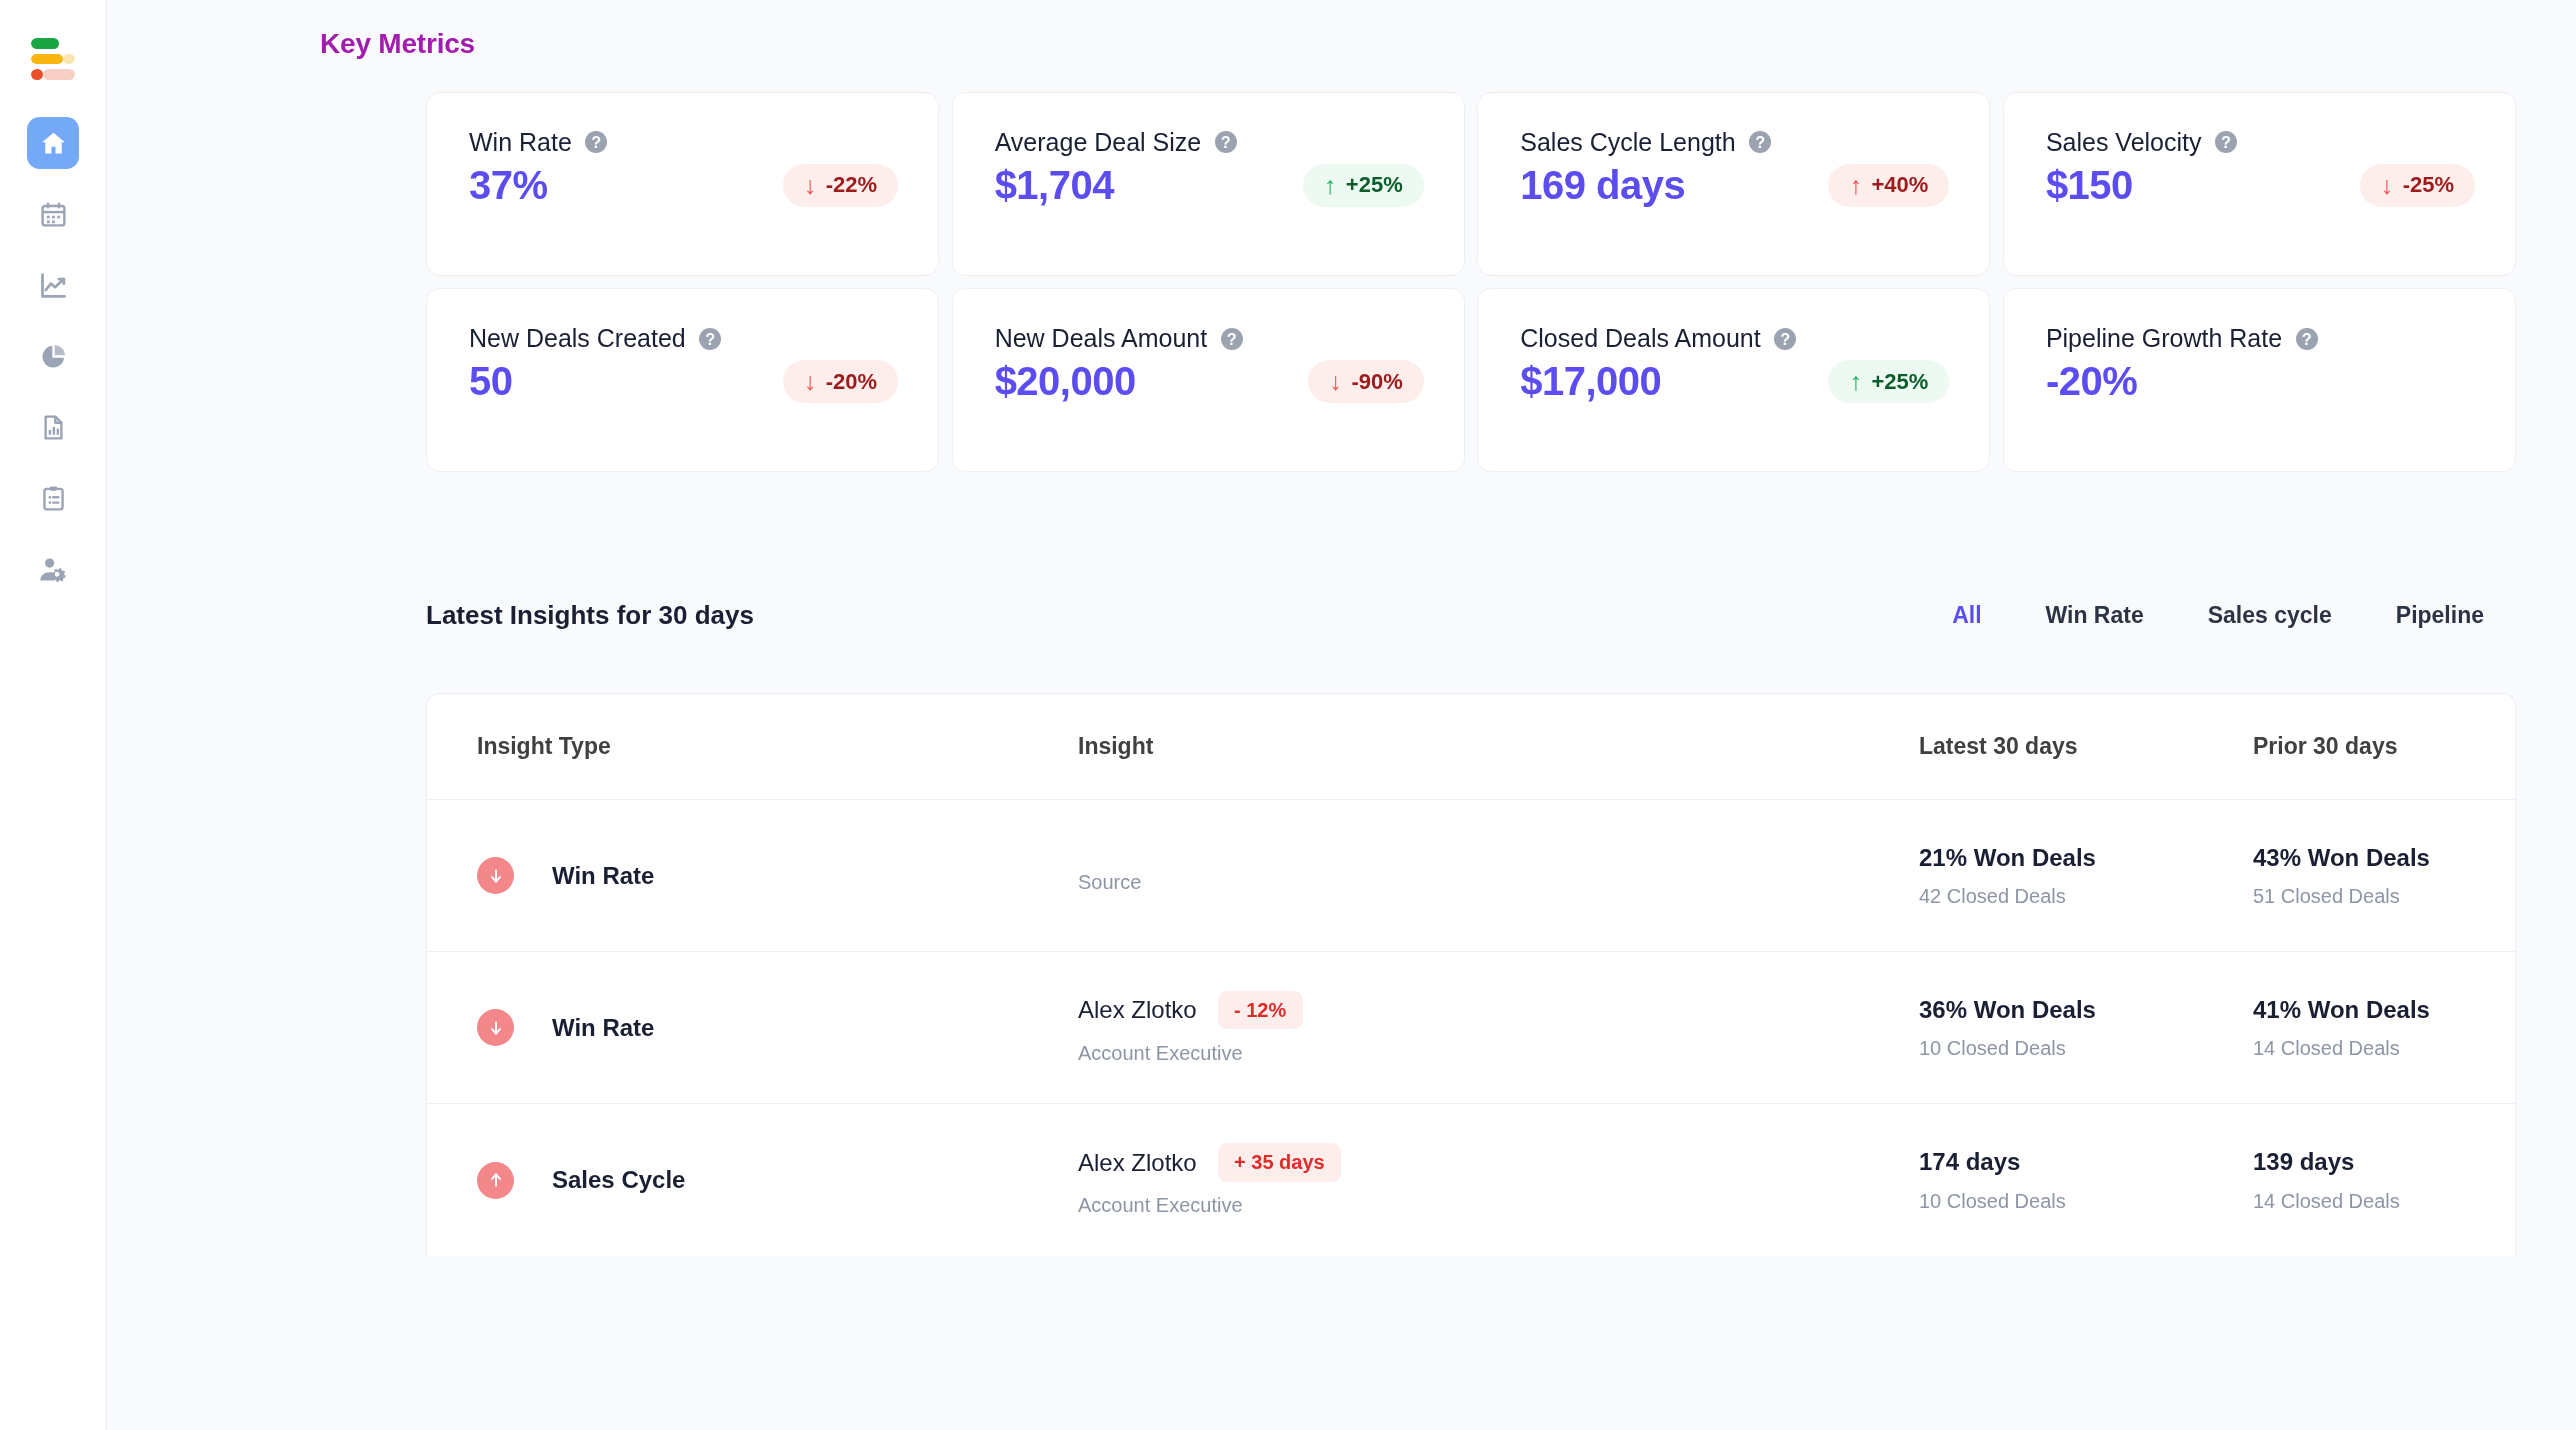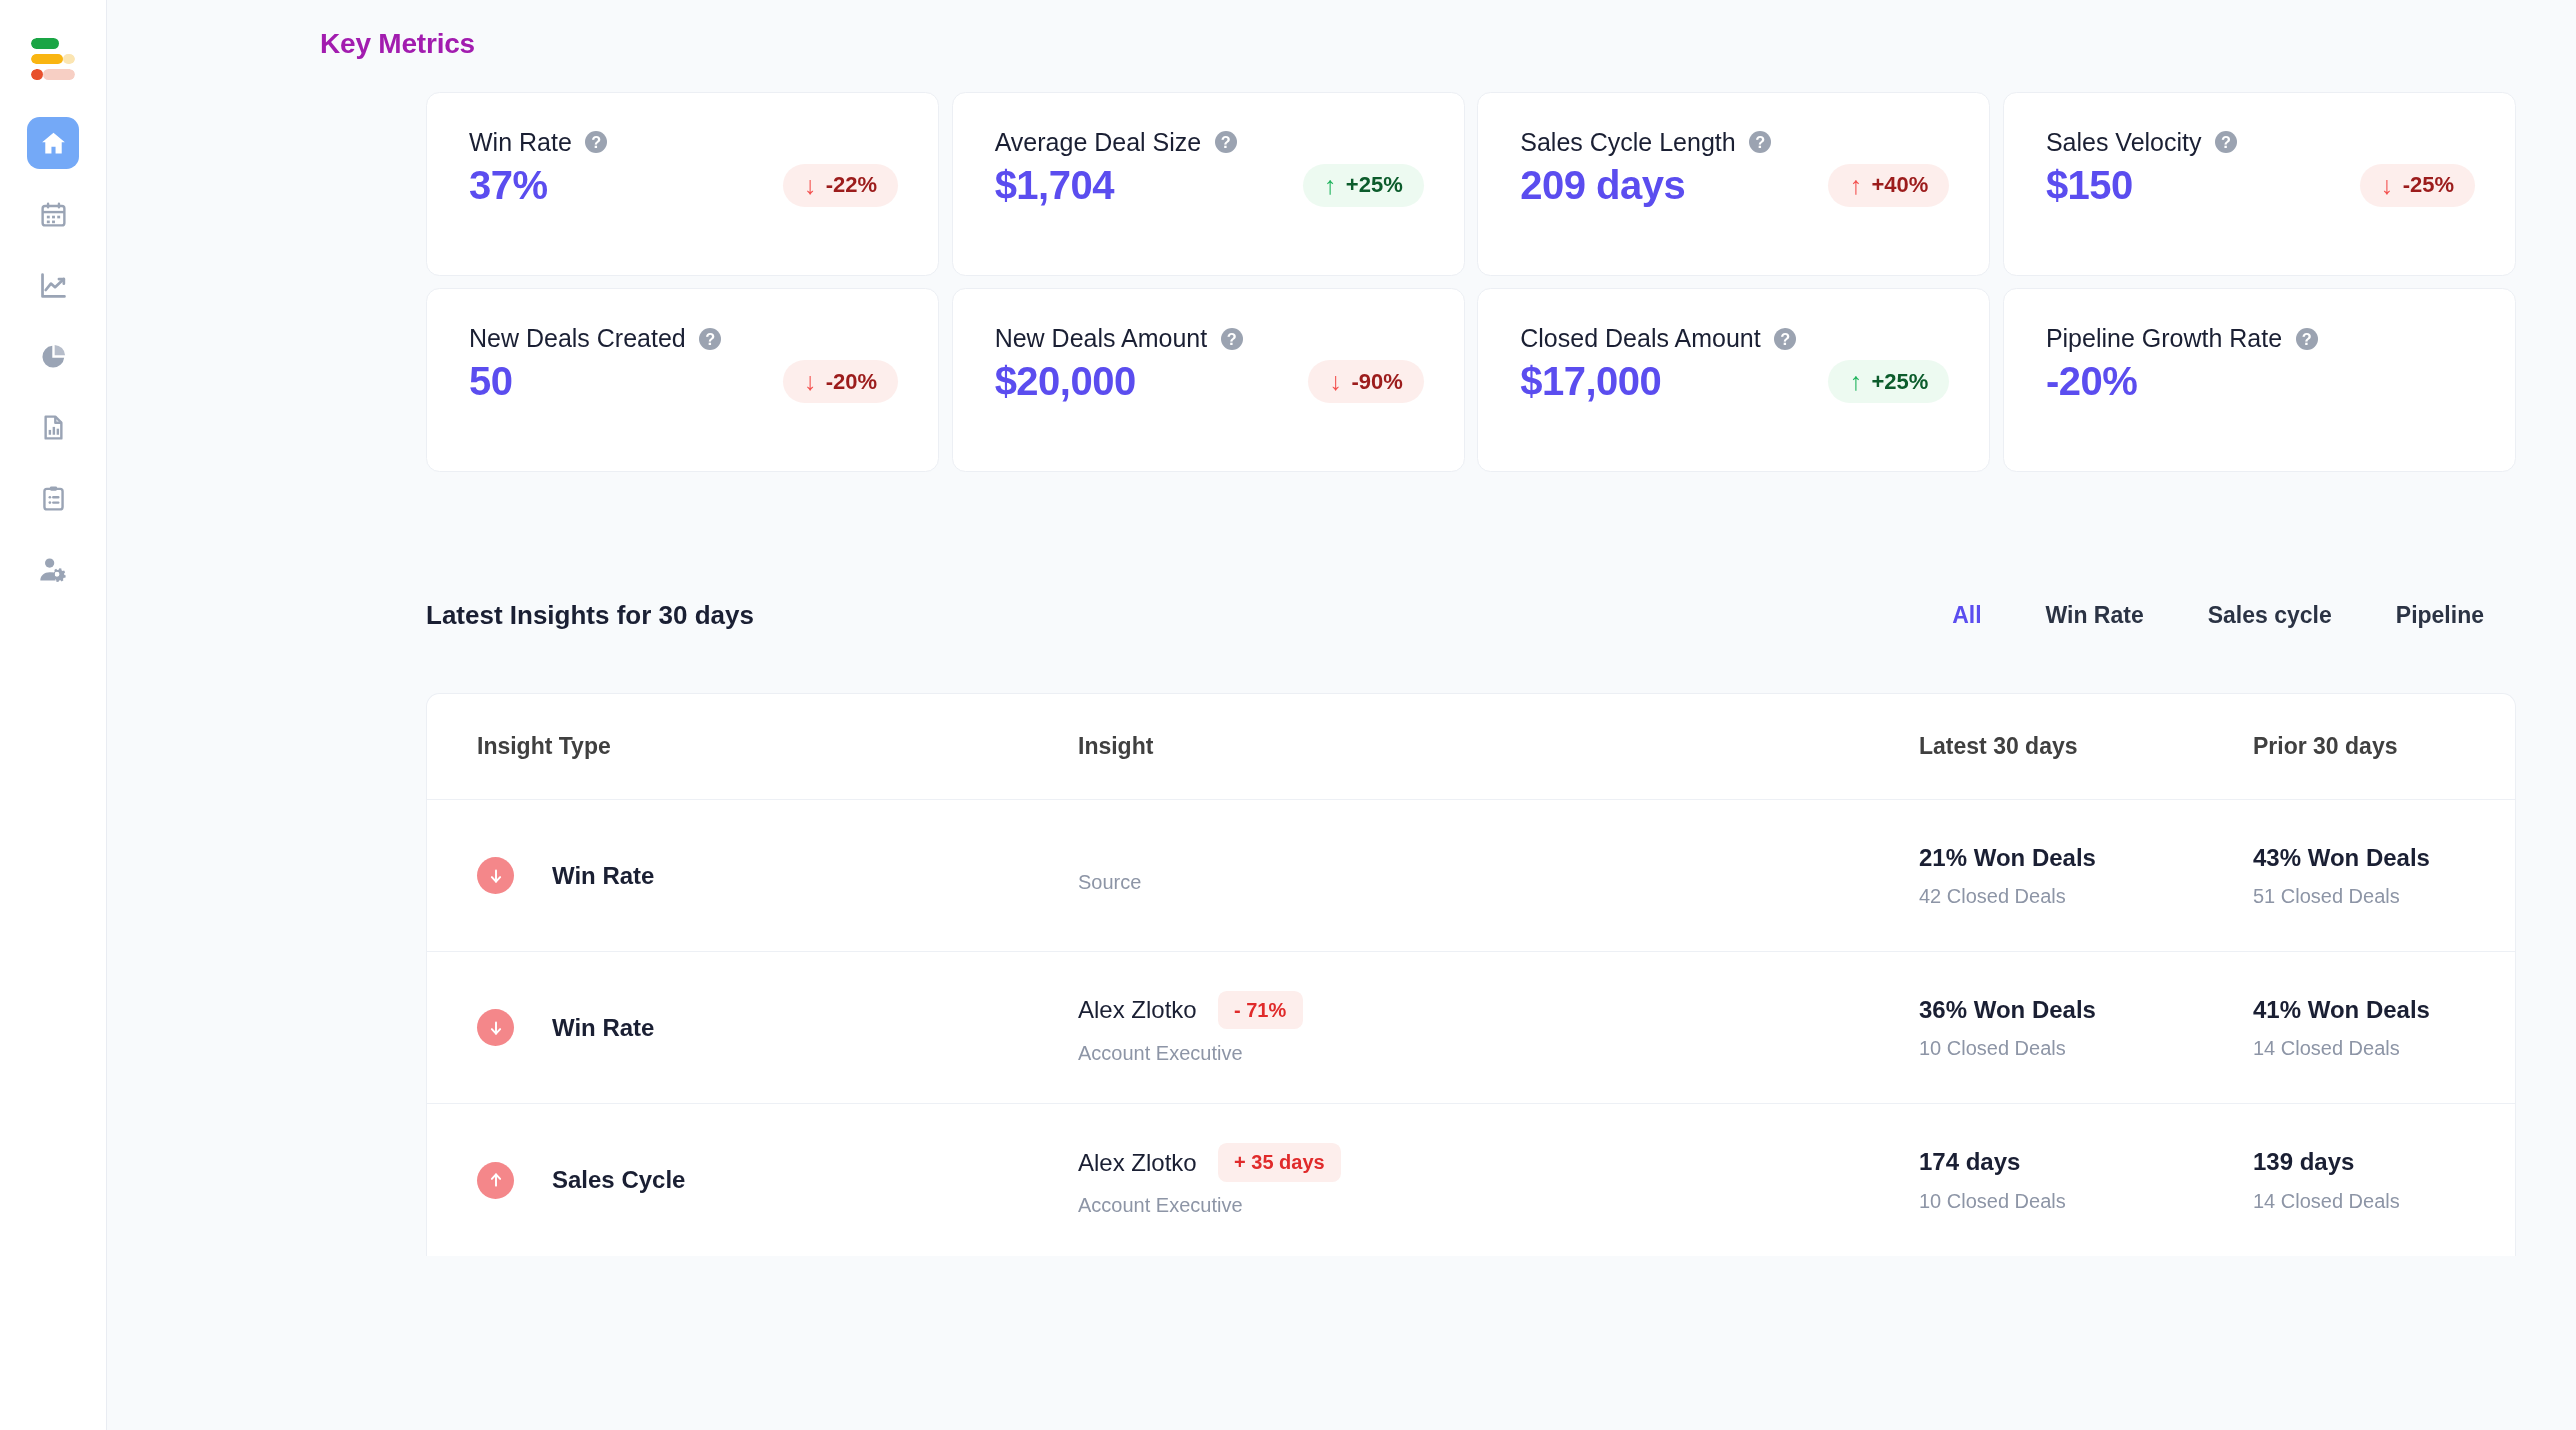--- a/index.html
+++ b/index.html
@@ -328,21 +328,21 @@
           </span>
         </div>
       </div>
 
       <div class="card">
         <div class="card-head">
           <span class="card-title">Sales Cycle Length</span>
           <span class="help-icon">?</span>
         </div>
         <div class="card-body">
-          <span class="card-value">209 days</span>
+          <span class="card-value">169 days</span>
           <span class="badge neg">
             <span class="arr">↑</span>
             <span>+40%</span>
           </span>
         </div>
       </div>
 
       <div class="card">
         <div class="card-head">
           <span class="card-title">Sales Velocity</span>
@@ -458,21 +458,21 @@
             <svg width="18" height="18" viewBox="0 0 24 24" fill="none" stroke="#ffffff" stroke-width="2.6" stroke-linecap="round" stroke-linejoin="round">
               <path d="M12 4.5v15"></path>
                 <path d="M6.5 13.5L12 19.5l5.5-6"></path>
             </svg>
           </span>
           <span class="type-label">Win Rate</span>
         </div>
         <div class="c-ins">
           <div class="ins-top">
             <span class="ins-name">Alex Zlotko</span>
-            <span class="ins-badge">- 71%</span>
+            <span class="ins-badge">- 12%</span>
           </div>
           <div class="ins-sub">Account Executive</div>
         </div>
         <div class="c-latest">
           <div class="val-main">36% Won Deals</div>
           <div class="val-sub">10 Closed Deals</div>
         </div>
         <div class="c-prior">
           <div class="val-main">41% Won Deals</div>
           <div class="val-sub">14 Closed Deals</div>

